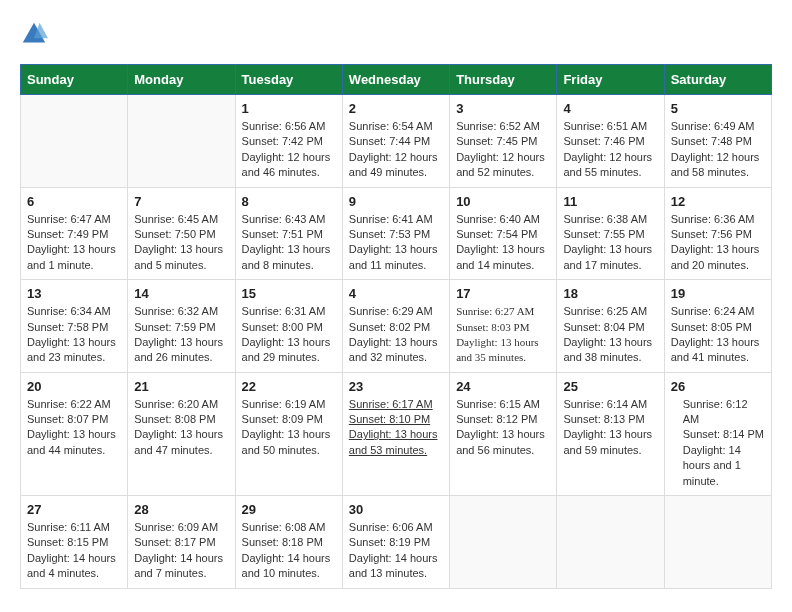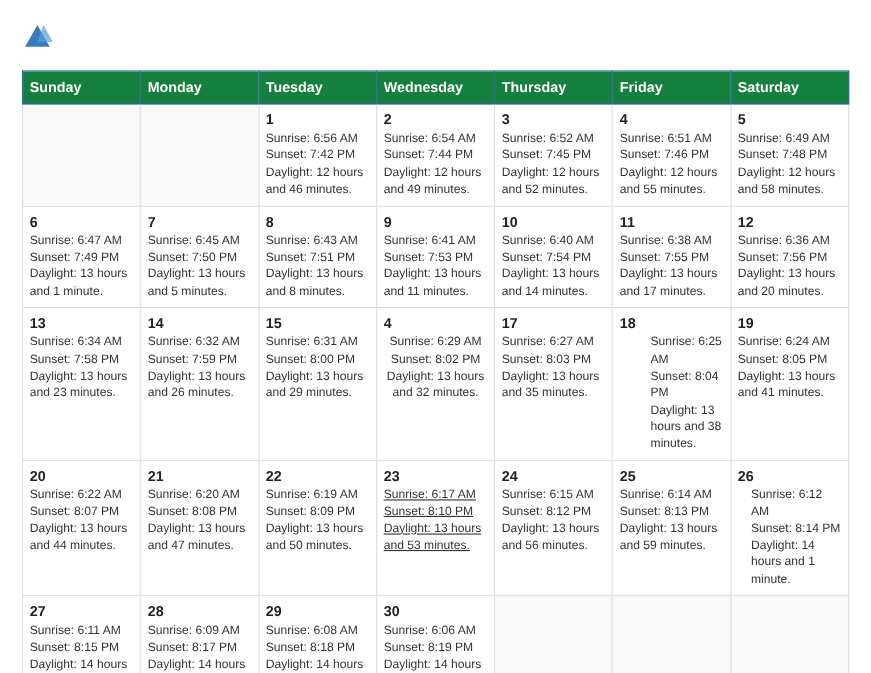--- a/index.html
+++ b/index.html
@@ -220,33 +220,33 @@
 Daylight: 13 hours and 26 minutes.</div>
         </td>
         <td>
           <span class="day-number">15</span>
           <div class="day-info" style="white-space: pre-line;">Sunrise: 6:31 AM
 Sunset: 8:00 PM
 Daylight: 13 hours and 29 minutes.</div>
         </td>
         <td>
           <span class="day-number">4</span>
-          <div class="day-info" style="white-space: pre-line; text-align: center;">Sunrise: 6:29 AM
+          <div class="day-info" style="white-space: pre-line;">Sunrise: 6:29 AM
 Sunset: 8:02 PM
 Daylight: 13 hours and 32 minutes.</div>
         </td>
         <td>
           <span class="day-number">17</span>
-          <div class="day-info" style="white-space: pre-line;">Sunrise: 6:27 AM
+          <div class="day-info" style="white-space: pre-line; font-family: Liberation Serif, serif;">Sunrise: 6:27 AM
 Sunset: 8:03 PM
 Daylight: 13 hours and 35 minutes.</div>
         </td>
         <td>
           <span class="day-number">18</span>
-          <div class="day-info" style="white-space: pre-line; margin-left: 28px;">Sunrise: 6:25 AM
+          <div class="day-info" style="white-space: pre-line;">Sunrise: 6:25 AM
 Sunset: 8:04 PM
 Daylight: 13 hours and 38 minutes.</div>
         </td>
         <td>
           <span class="day-number">19</span>
           <div class="day-info" style="white-space: pre-line;">Sunrise: 6:24 AM
 Sunset: 8:05 PM
 Daylight: 13 hours and 41 minutes.</div>
         </td>
       </tr>

